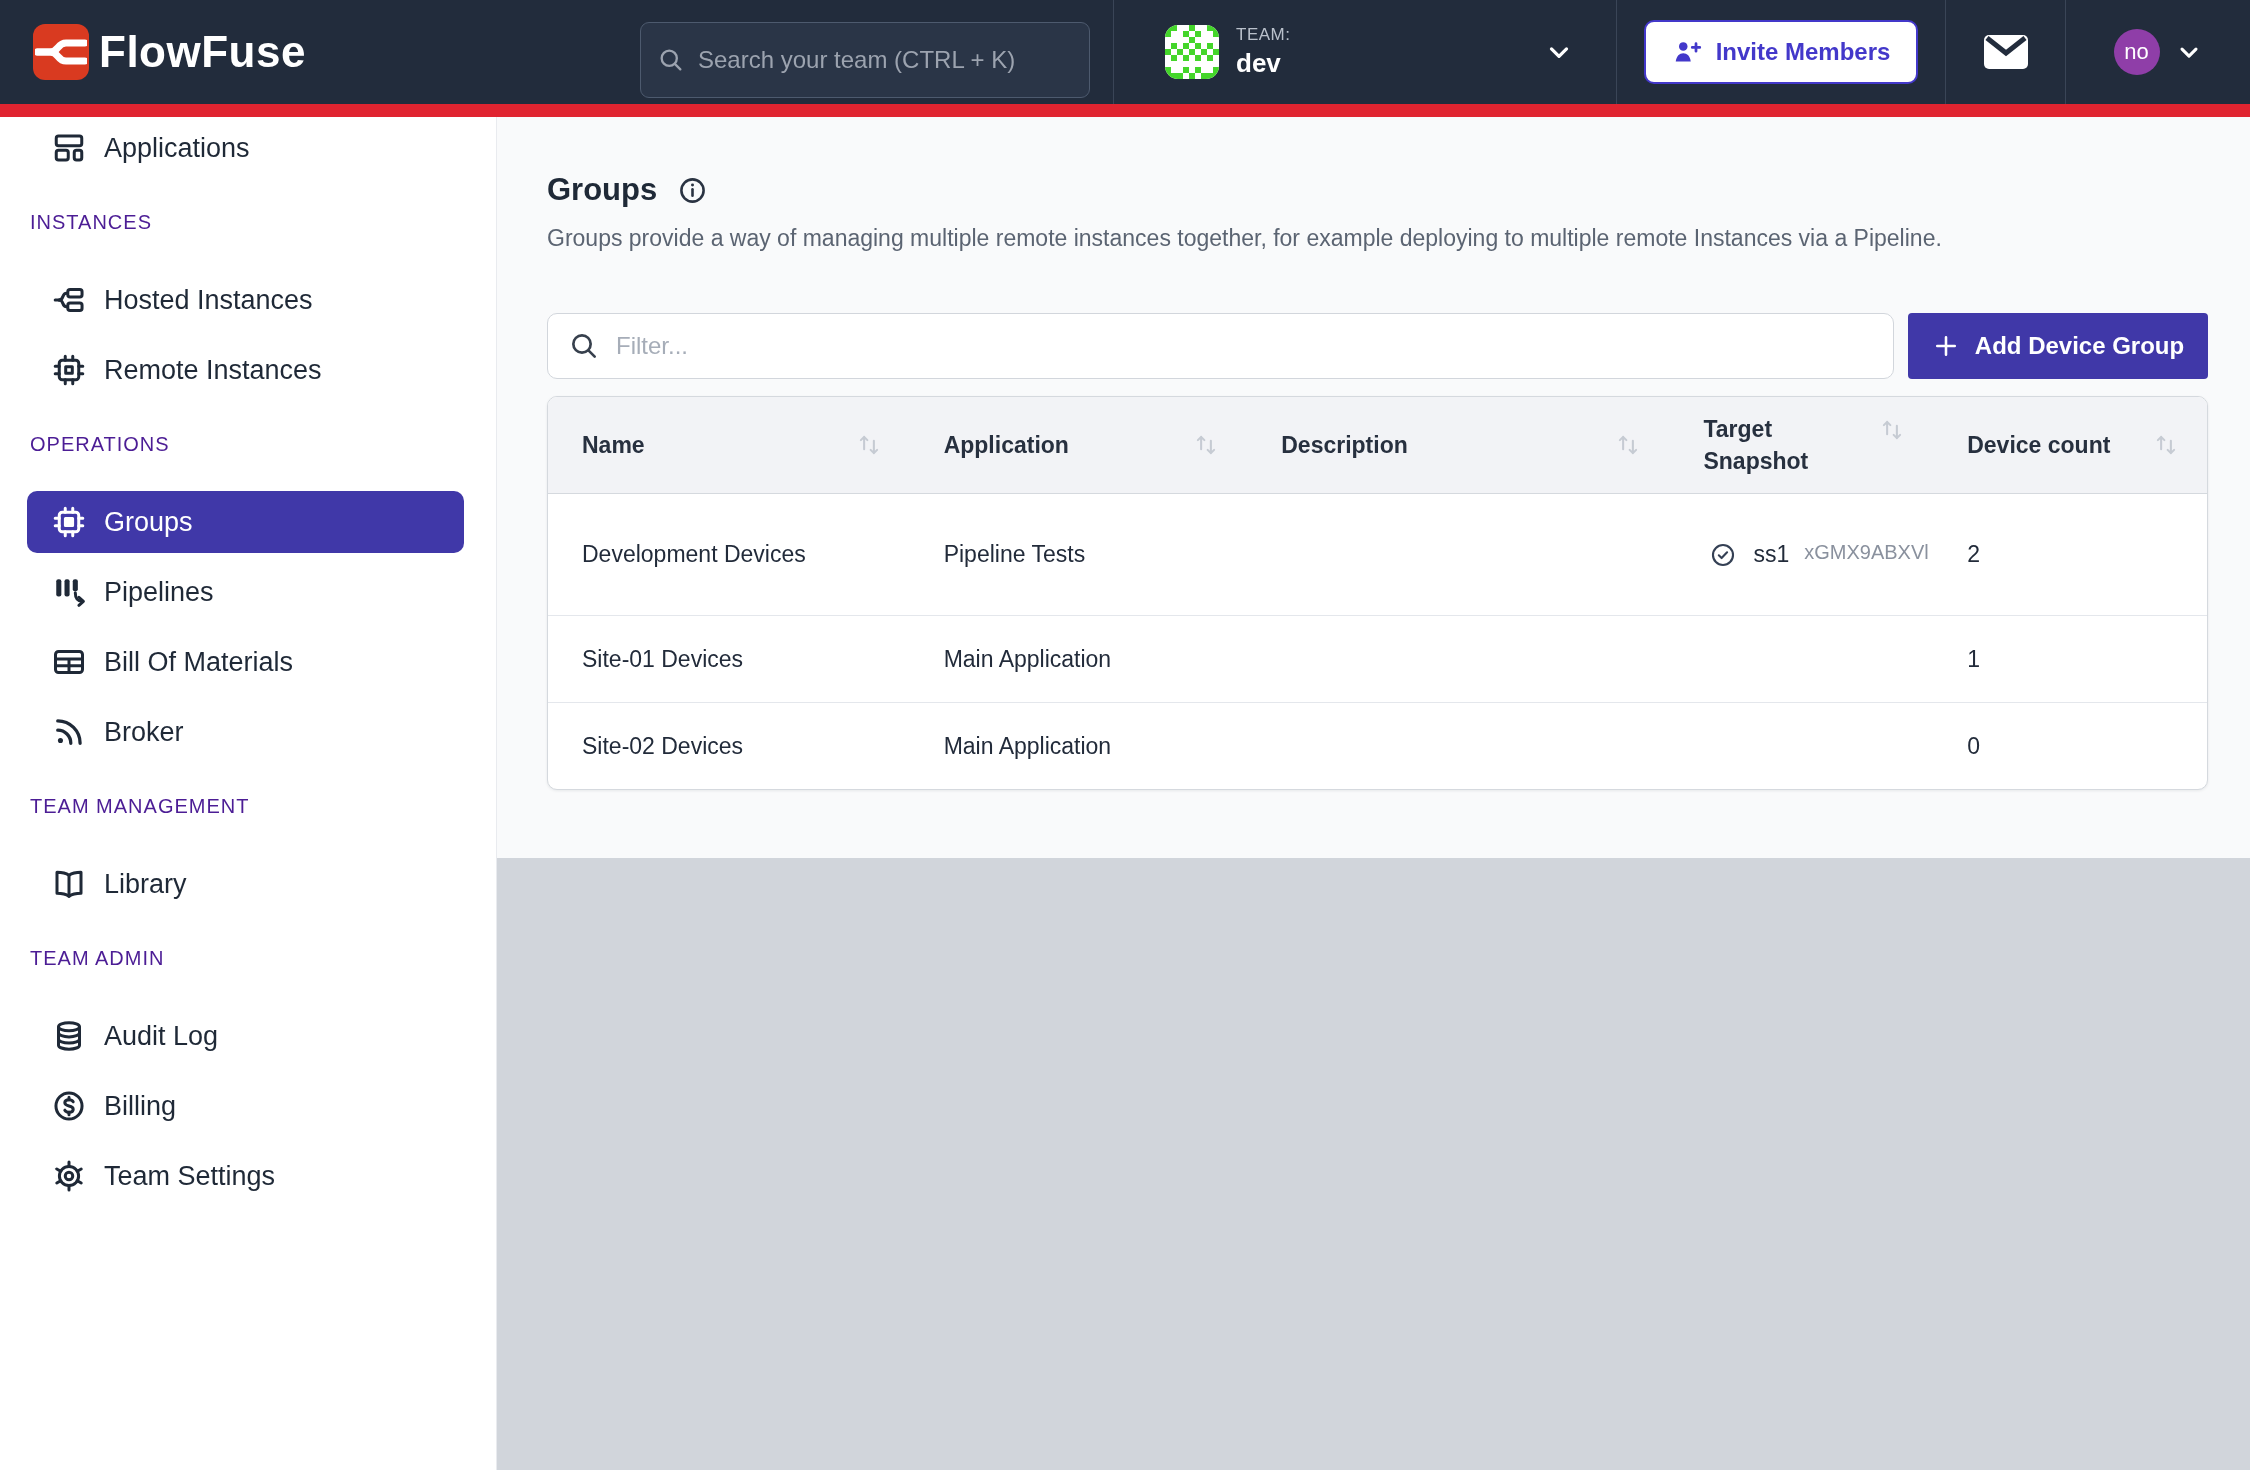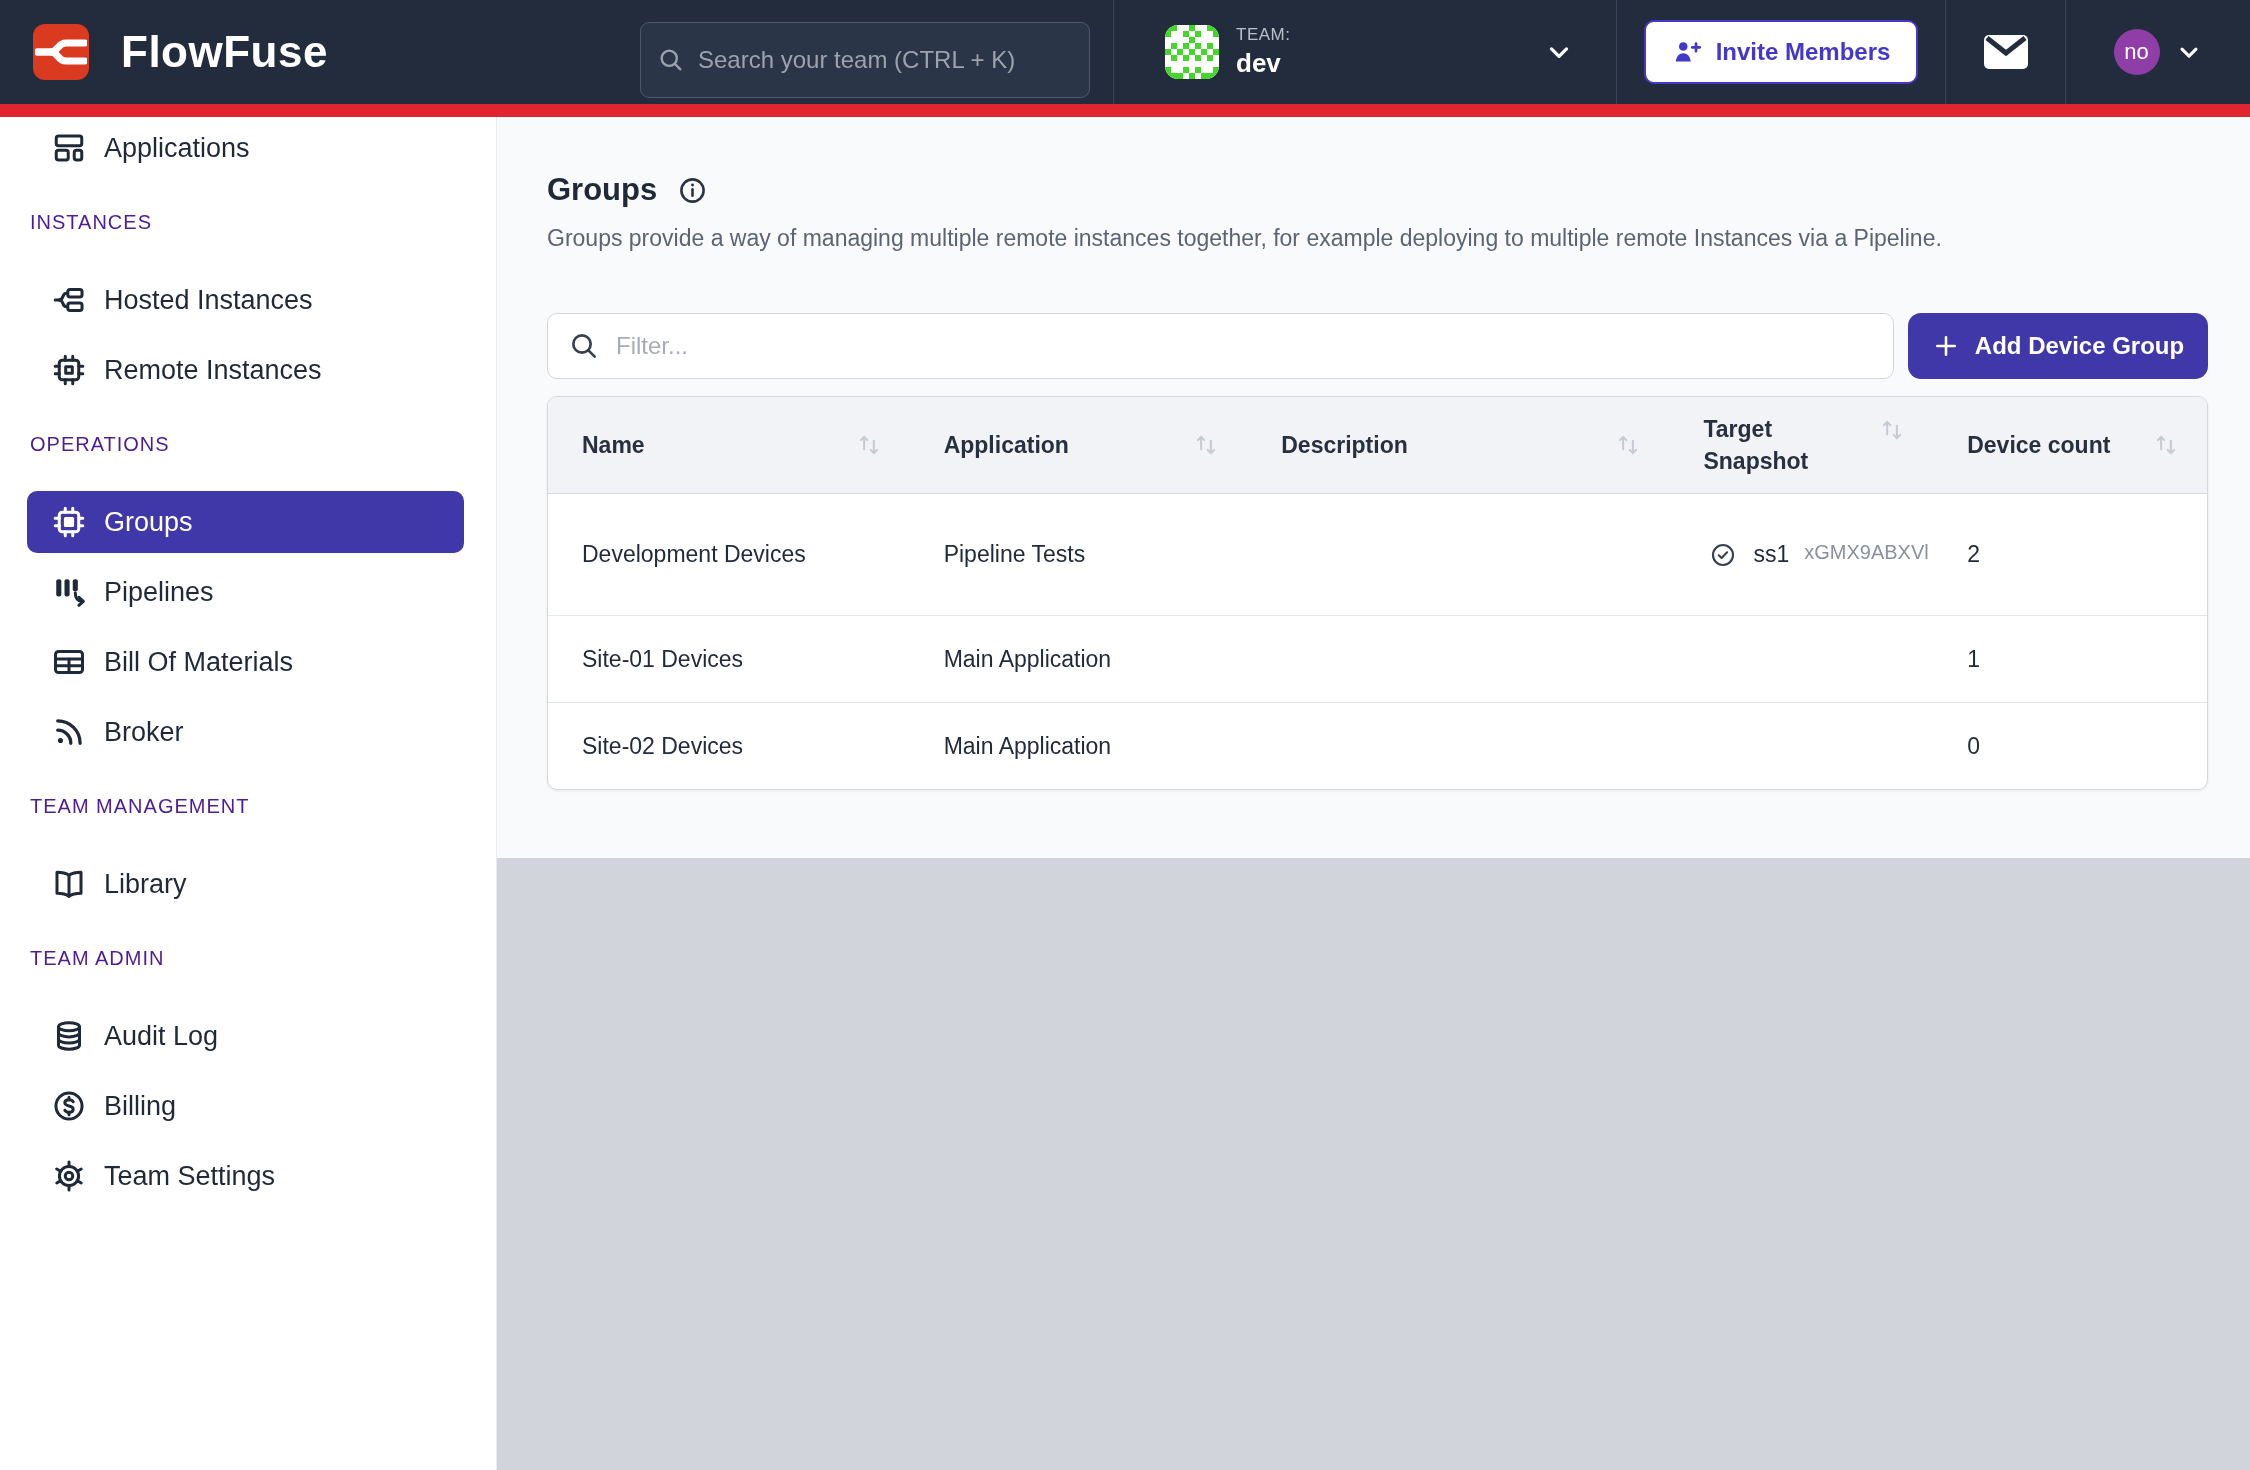--- a/index.html
+++ b/index.html
@@ -15,21 +15,21 @@
   .app-header {
     position: relative;
     height: 104px;
     background: #222C3C;
     color: #fff;
   }
   .red-bar { height: 13px; background: #E02430; }
 
   .brand {
     position: absolute; left: 33px; top: 0; height: 104px;
-    display: flex; align-items: center; gap: 32px;
+    display: flex; align-items: center; gap: 10px;
   }
   .brand-mark {
     width: 56px; height: 56px; border-radius: 12px;
     background: #D93A20; display: flex; align-items: center; justify-content: center;
   }
   .brand-text { font-size: 44px; font-weight: bold; letter-spacing: .5px; }
 
   .header-search {
     position: absolute; left: 640px; top: 22px; width: 450px; height: 76px;
     background: #2A3547; border: 1px solid #4D5A6E; border-radius: 9px;
@@ -97,21 +97,21 @@
   .filter-box {
     flex: 1; height: 66px; background: #fff; border: 1px solid #D2D6DC; border-radius: 10px;
     display: flex; align-items: center; padding: 0 20px; gap: 16px;
   }
   .filter-box input {
     border: none; outline: none; flex: 1; font-size: 24px; color: #374151;
     font-family: "Liberation Sans", sans-serif;
   }
   .filter-box input::placeholder { color: #A6ADB8; }
   .add-btn {
-    width: 300px; height: 66px; background: #4038A8; border: none; border-radius: 13px;
+    width: 300px; height: 66px; background: #4038A8; border: none; border-radius: 4px;
     color: #fff; font-size: 24px; font-weight: bold;
     display: flex; align-items: center; justify-content: center; gap: 15px; cursor: pointer;
     font-family: "Liberation Sans", sans-serif;
   }
 
   
   .dg-table {
     margin-top: 17px; background: #fff; border: 1px solid #D5D9DE; border-radius: 10px;
     overflow: hidden; box-shadow: 0 1px 3px rgba(16,24,40,.08);
   }

